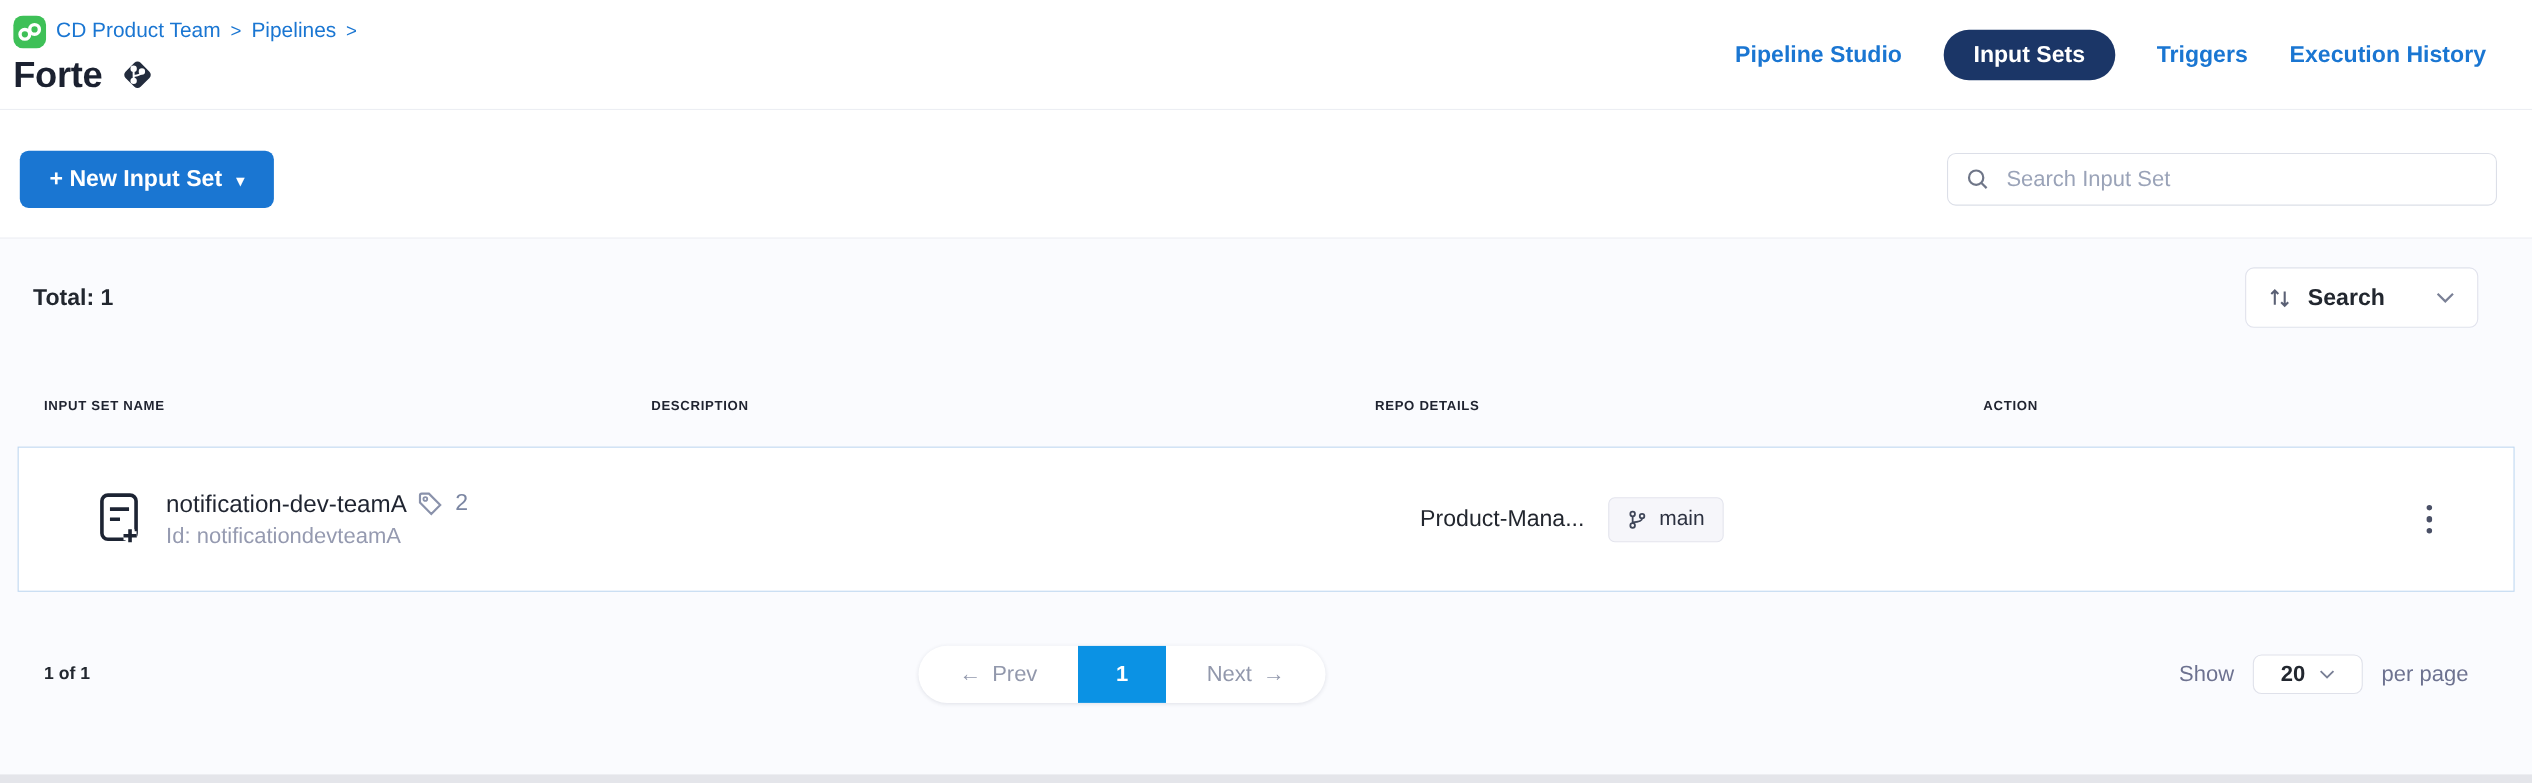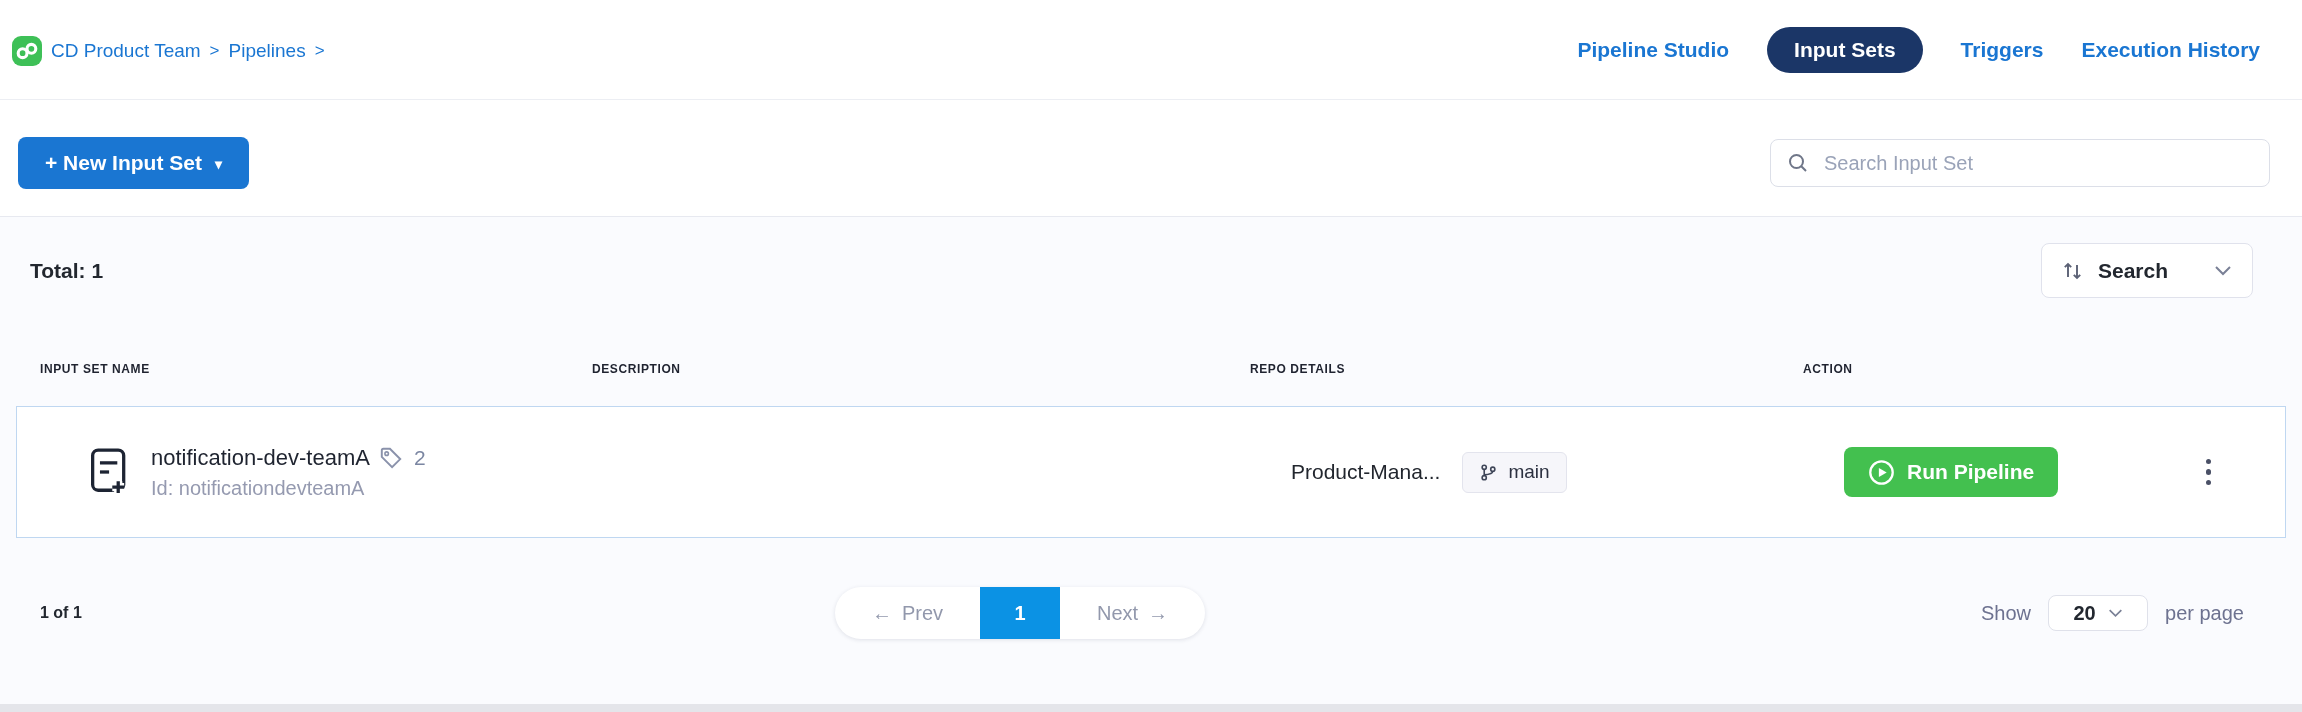--- a/index.html
+++ b/index.html
@@ -146,20 +146,33 @@
         <rect width="30" height="30" rx="9" fill="#3ec057"></rect>
         <g stroke="#ffffff" stroke-width="3.1" fill="none">
           <circle cx="10.6" cy="17.2" r="4.4"></circle>
           <circle cx="19.4" cy="12.8" r="4.4"></circle>
         </g>
       </svg>
       <span class="crumb-link">CD Product Team</span>
       <span class="crumb-sep">&gt;</span>
       <span class="crumb-link">Pipelines</span>
       <span class="crumb-sep">&gt;</span>
+    </div>
+    <div class="title-line">
+      <span class="page-title">Forte</span>
+      <svg width="36" height="36" viewBox="0 0 36 36">
+        <rect x="8.3" y="8.3" width="19.4" height="19.4" rx="4" fill="#232c3d" transform="rotate(45 18 18)"></rect>
+        <g stroke="#ffffff" stroke-width="1.8" fill="#ffffff">
+          <circle cx="14.5" cy="12.5" r="2"></circle>
+          <circle cx="14.5" cy="23.5" r="2"></circle>
+          <circle cx="22" cy="15" r="2"></circle>
+          <path d="M14.5 14.5 v7" fill="none"></path>
+          <path d="M14.5 19 c5 -0.5 7.5 -1.7 7.5 -4" fill="none"></path>
+        </g>
+      </svg>
     </div>
   </div>
 
   <div class="tabs">
     <span class="tab">Pipeline Studio</span>
     <span class="tab active">Input Sets</span>
     <span class="tab">Triggers</span>
     <span class="tab">Execution History</span>
   </div>
 </div>
@@ -239,27 +252,20 @@
             <circle cx="14.5" cy="6.5" r="2.2"></circle>
             <path d="M5.5 6.8 v6.5"></path>
             <path d="M14.5 8.8 c0 2.7 -3.6 3.4 -9 3.7"></path>
           </g>
         </svg>
         <span>main</span>
       </span>
     </div>
 
     <div class="cell-action">
-      <button class="btn-run">
-        <svg width="27" height="27" viewBox="0 0 26 26">
-          <circle cx="13" cy="13" r="10.8" stroke="#ffffff" stroke-width="2.2" fill="none"></circle>
-          <path d="M10.5 8.6 L18 13 L10.5 17.4 Z" fill="#ffffff"></path>
-        </svg>
-        <span>Run Pipeline</span>
-      </button>
       <div class="kebab">
         <i></i>
           <i></i>
           <i></i>
       </div>
     </div>
   </div>
 
   <div class="pagination-row">
     <span class="page-info">1 of 1</span>

